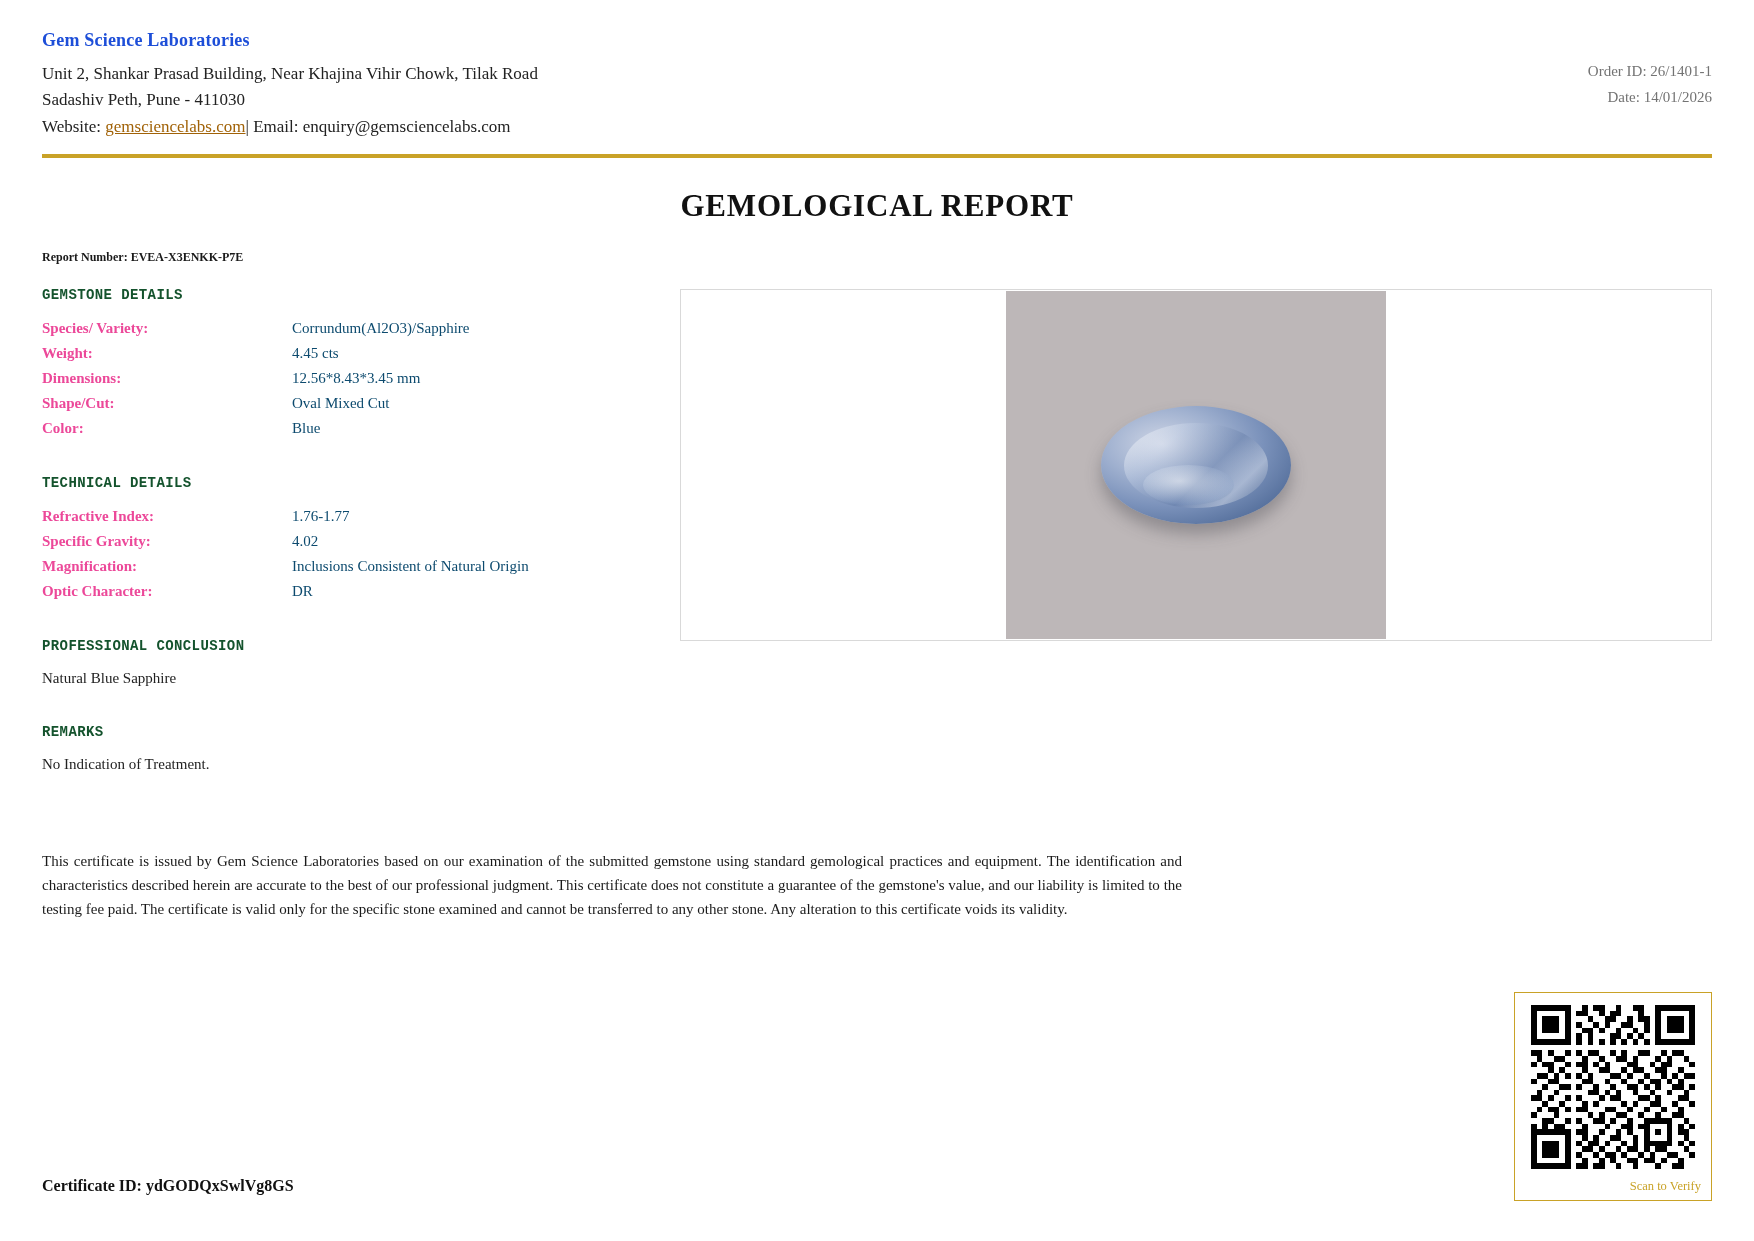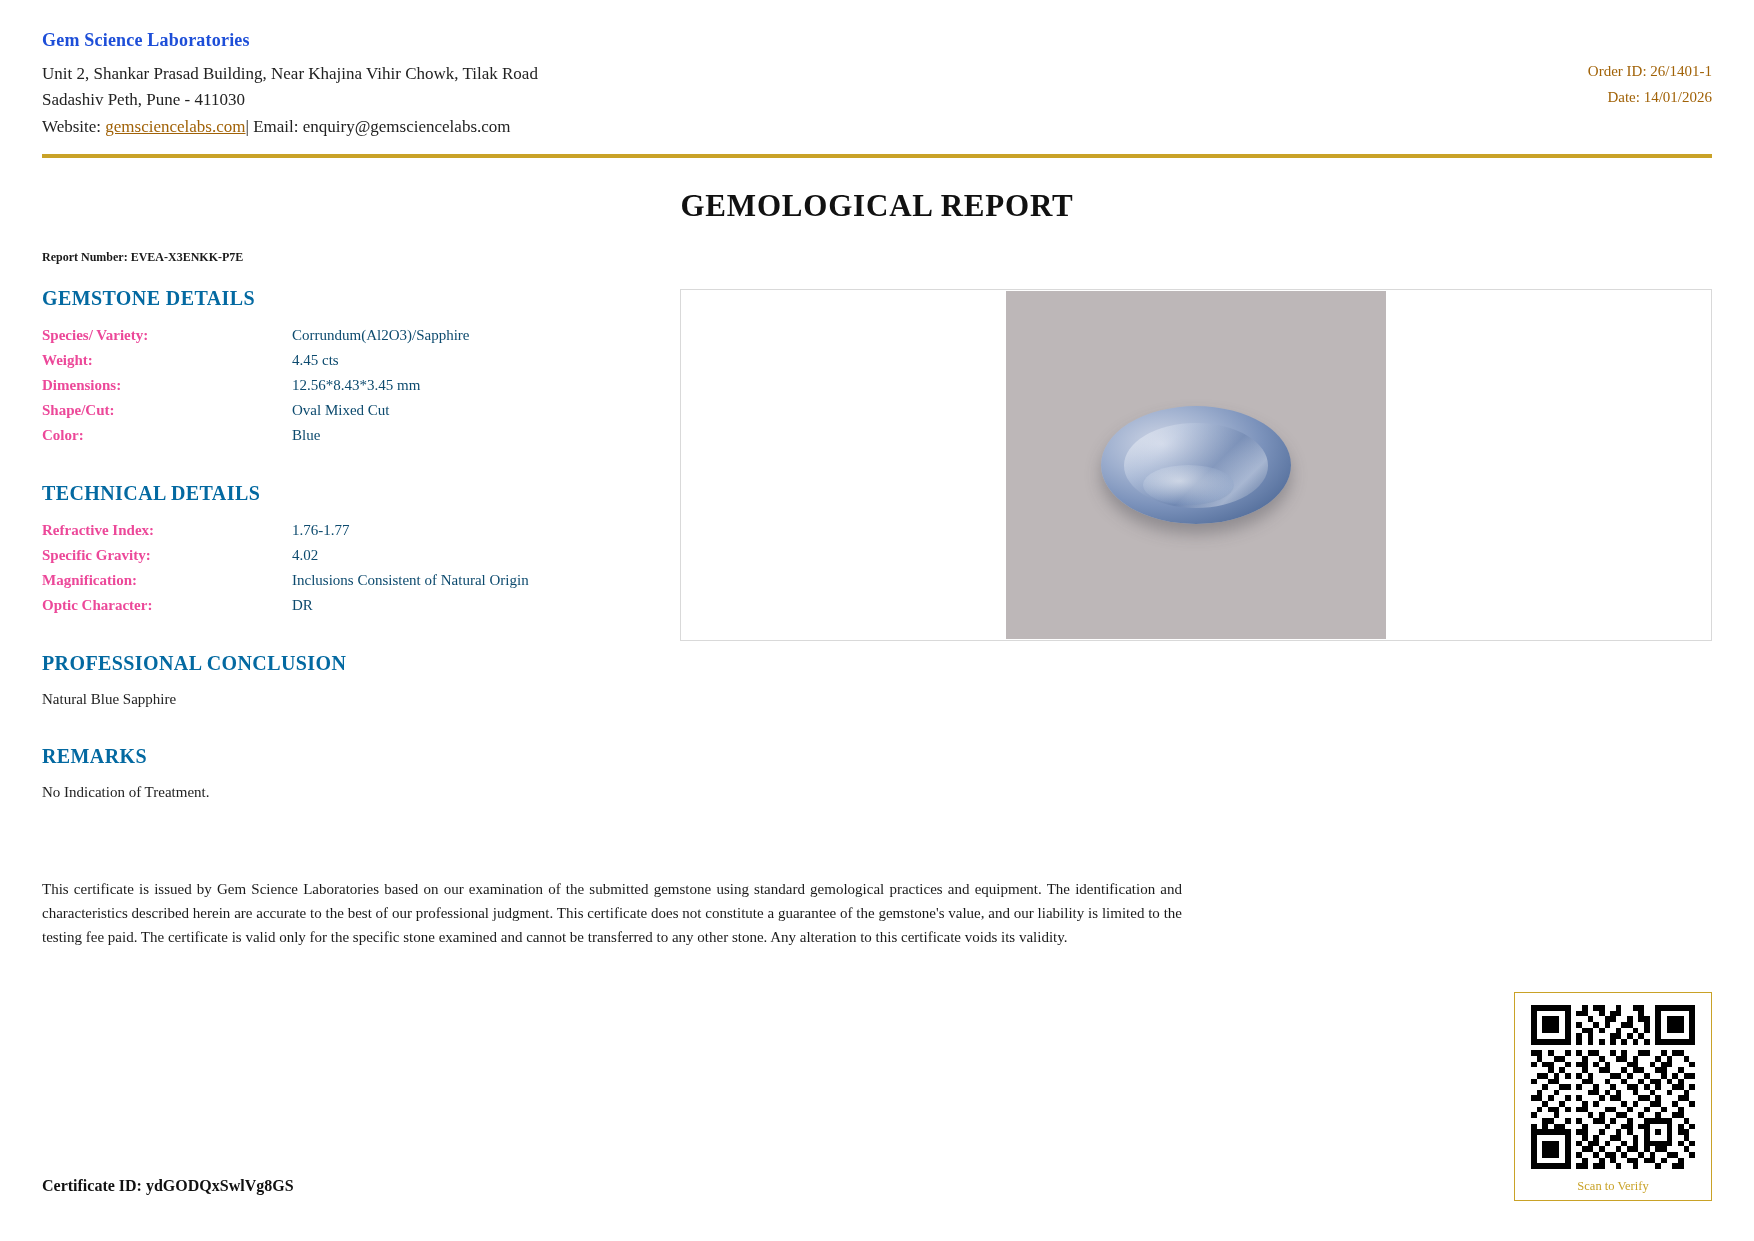--- a/index.html
+++ b/index.html
@@ -40,21 +40,21 @@
     line-height: 1.55;
   }
   .addr-line a {
     color: #a16207;
     text-decoration: underline;
   }
   .header-right {
     text-align: right;
     font-size: 15px;
     line-height: 1.75;
-    color: #a16207;
+    color: #737373;
     padding-top: 28px;
   }
   .gold-rule {
     margin-top: 14px;
     height: 4px;
     background: #c9a227;
     width: 100%;
   }
 
   
@@ -76,25 +76,26 @@
 
   
   .body-wrap {
     display: flex;
     align-items: flex-start;
   }
   .col-left { width: 620px; flex: 0 0 620px; }
   .col-right { flex: 1; padding-left: 18px; }
 
   .section-head {
-    font-size: 20px;
+    font-size: 14px;
     font-weight: bold;
-    color: #0369a1;
+    color: #14532d;
     letter-spacing: 0.4px;
     margin-bottom: 13px;
+    font-family: Liberation Mono, monospace;
   }
   .spacer-lg { height: 34px; }
 
   table.kv { border-collapse: collapse; width: 100%; }
   table.kv td {
     font-size: 15px;
     padding: 4px 0;
     vertical-align: top;
   }
   td.k { width: 250px; font-weight: bold; color: #ec4899; }
@@ -175,20 +176,21 @@
   }
   .qr-canvas {
     width: 170px;
     height: 164px;
     margin: 0 auto;
   }
   .qr-label {
     font-size: 12.5px;
     color: #c9a227;
     margin-top: 6px;
+    text-align: right;
   }
 
   .cert-id {
     position: absolute;
     left: 42px;
     bottom: 46px;
     font-size: 16px;
     font-weight: bold;
     color: #111;
   }

